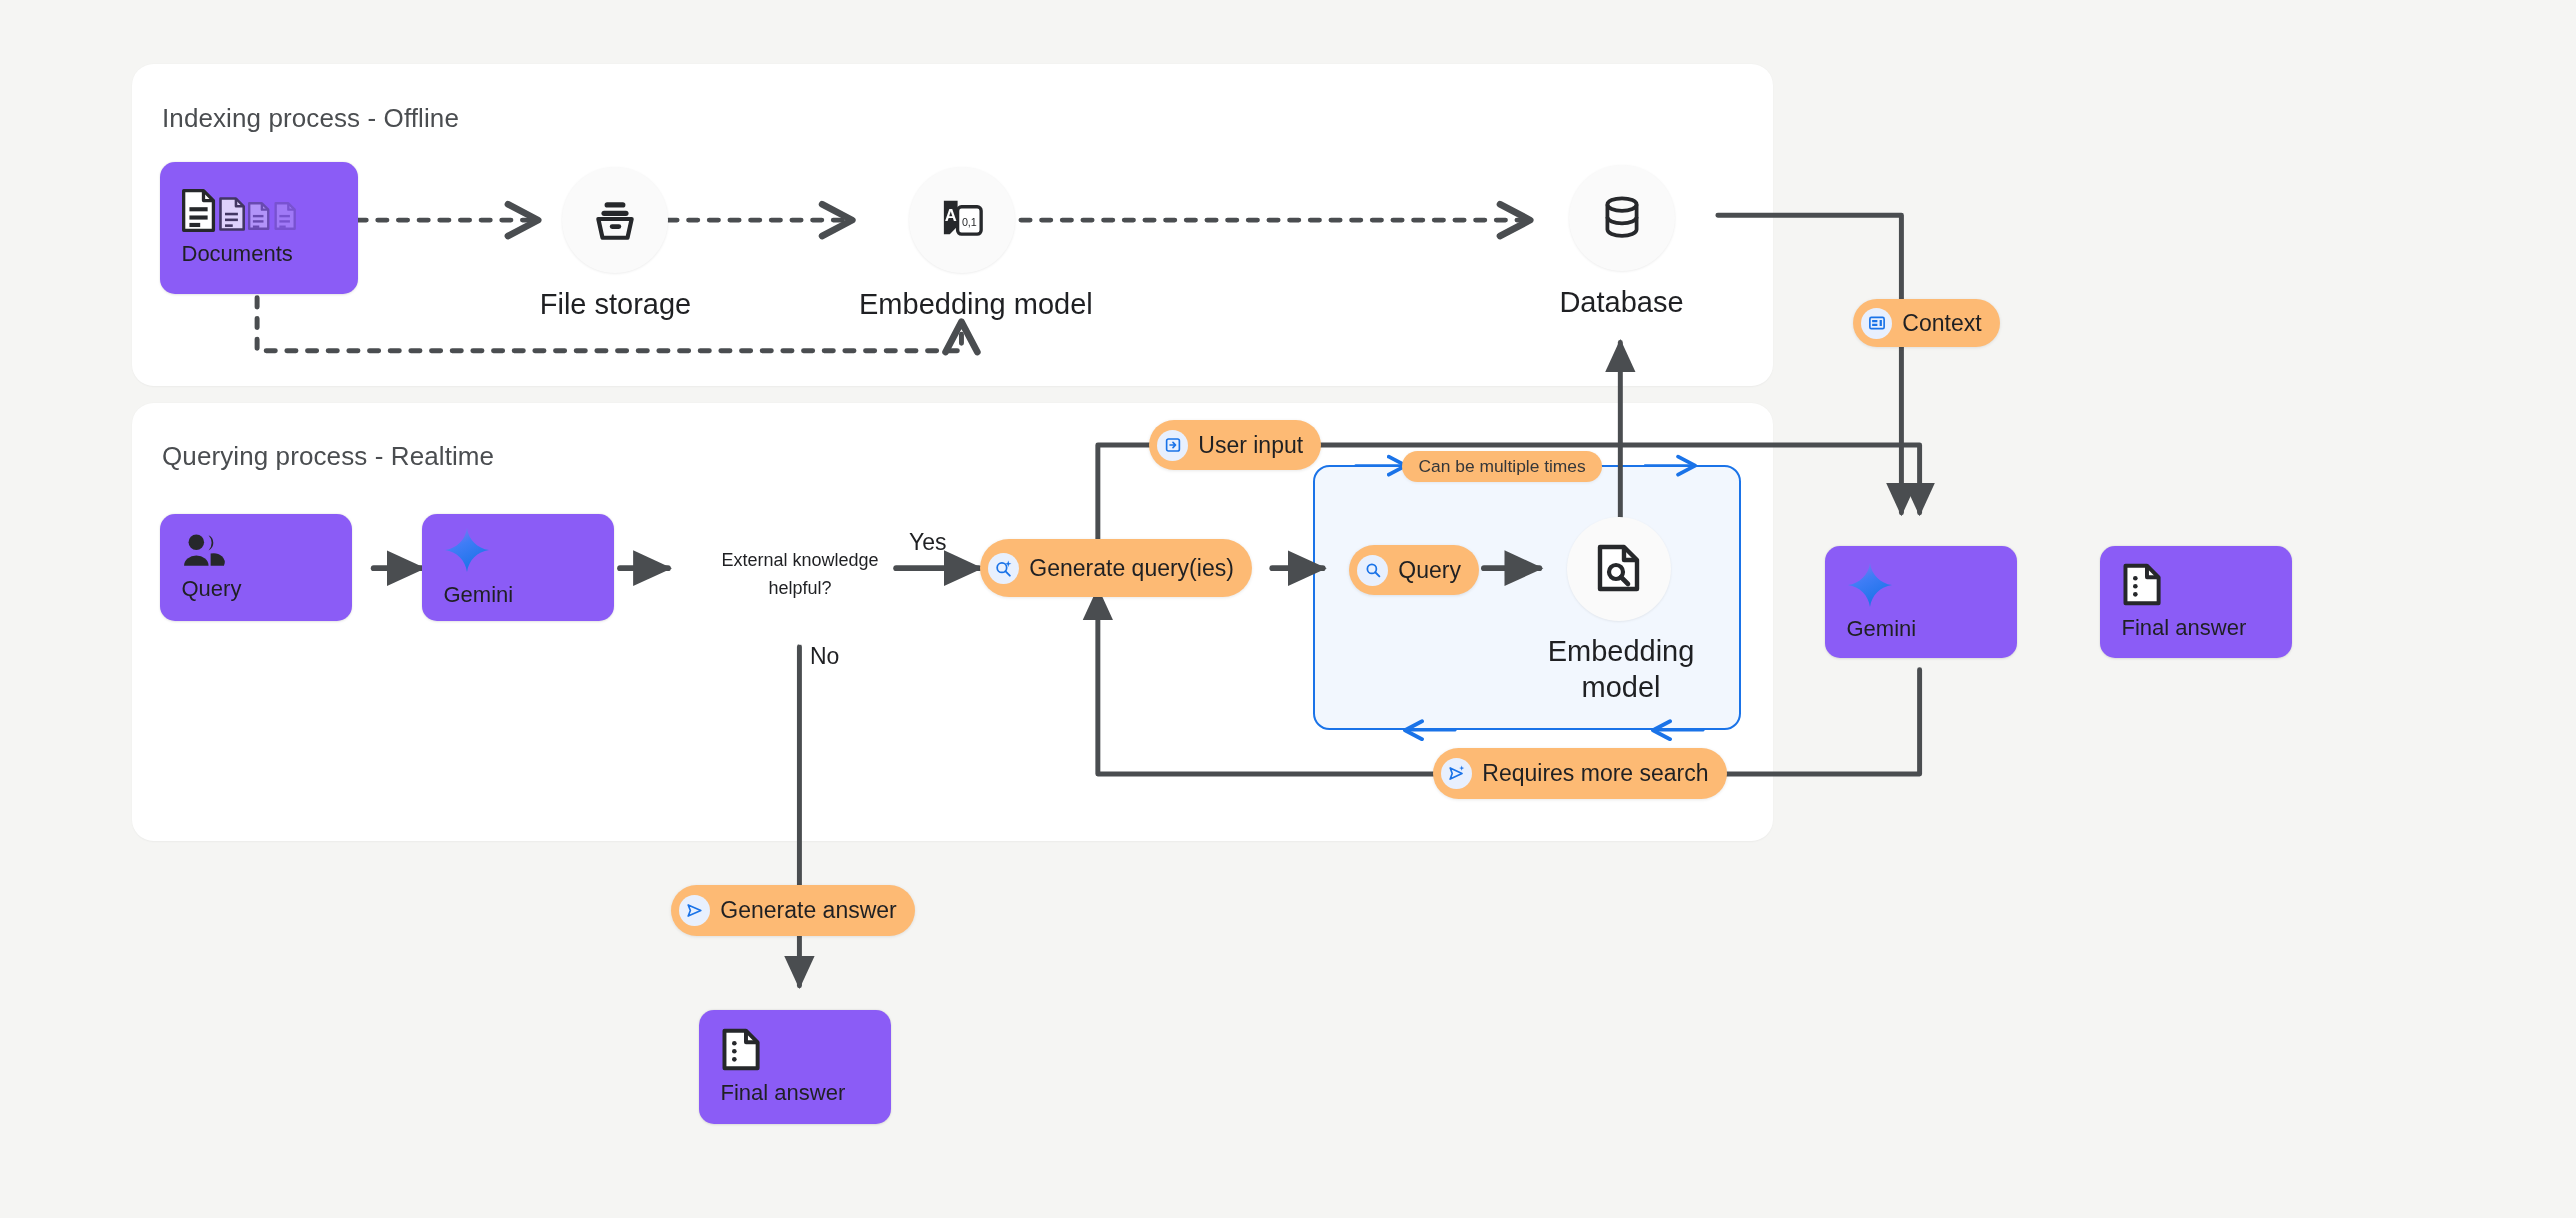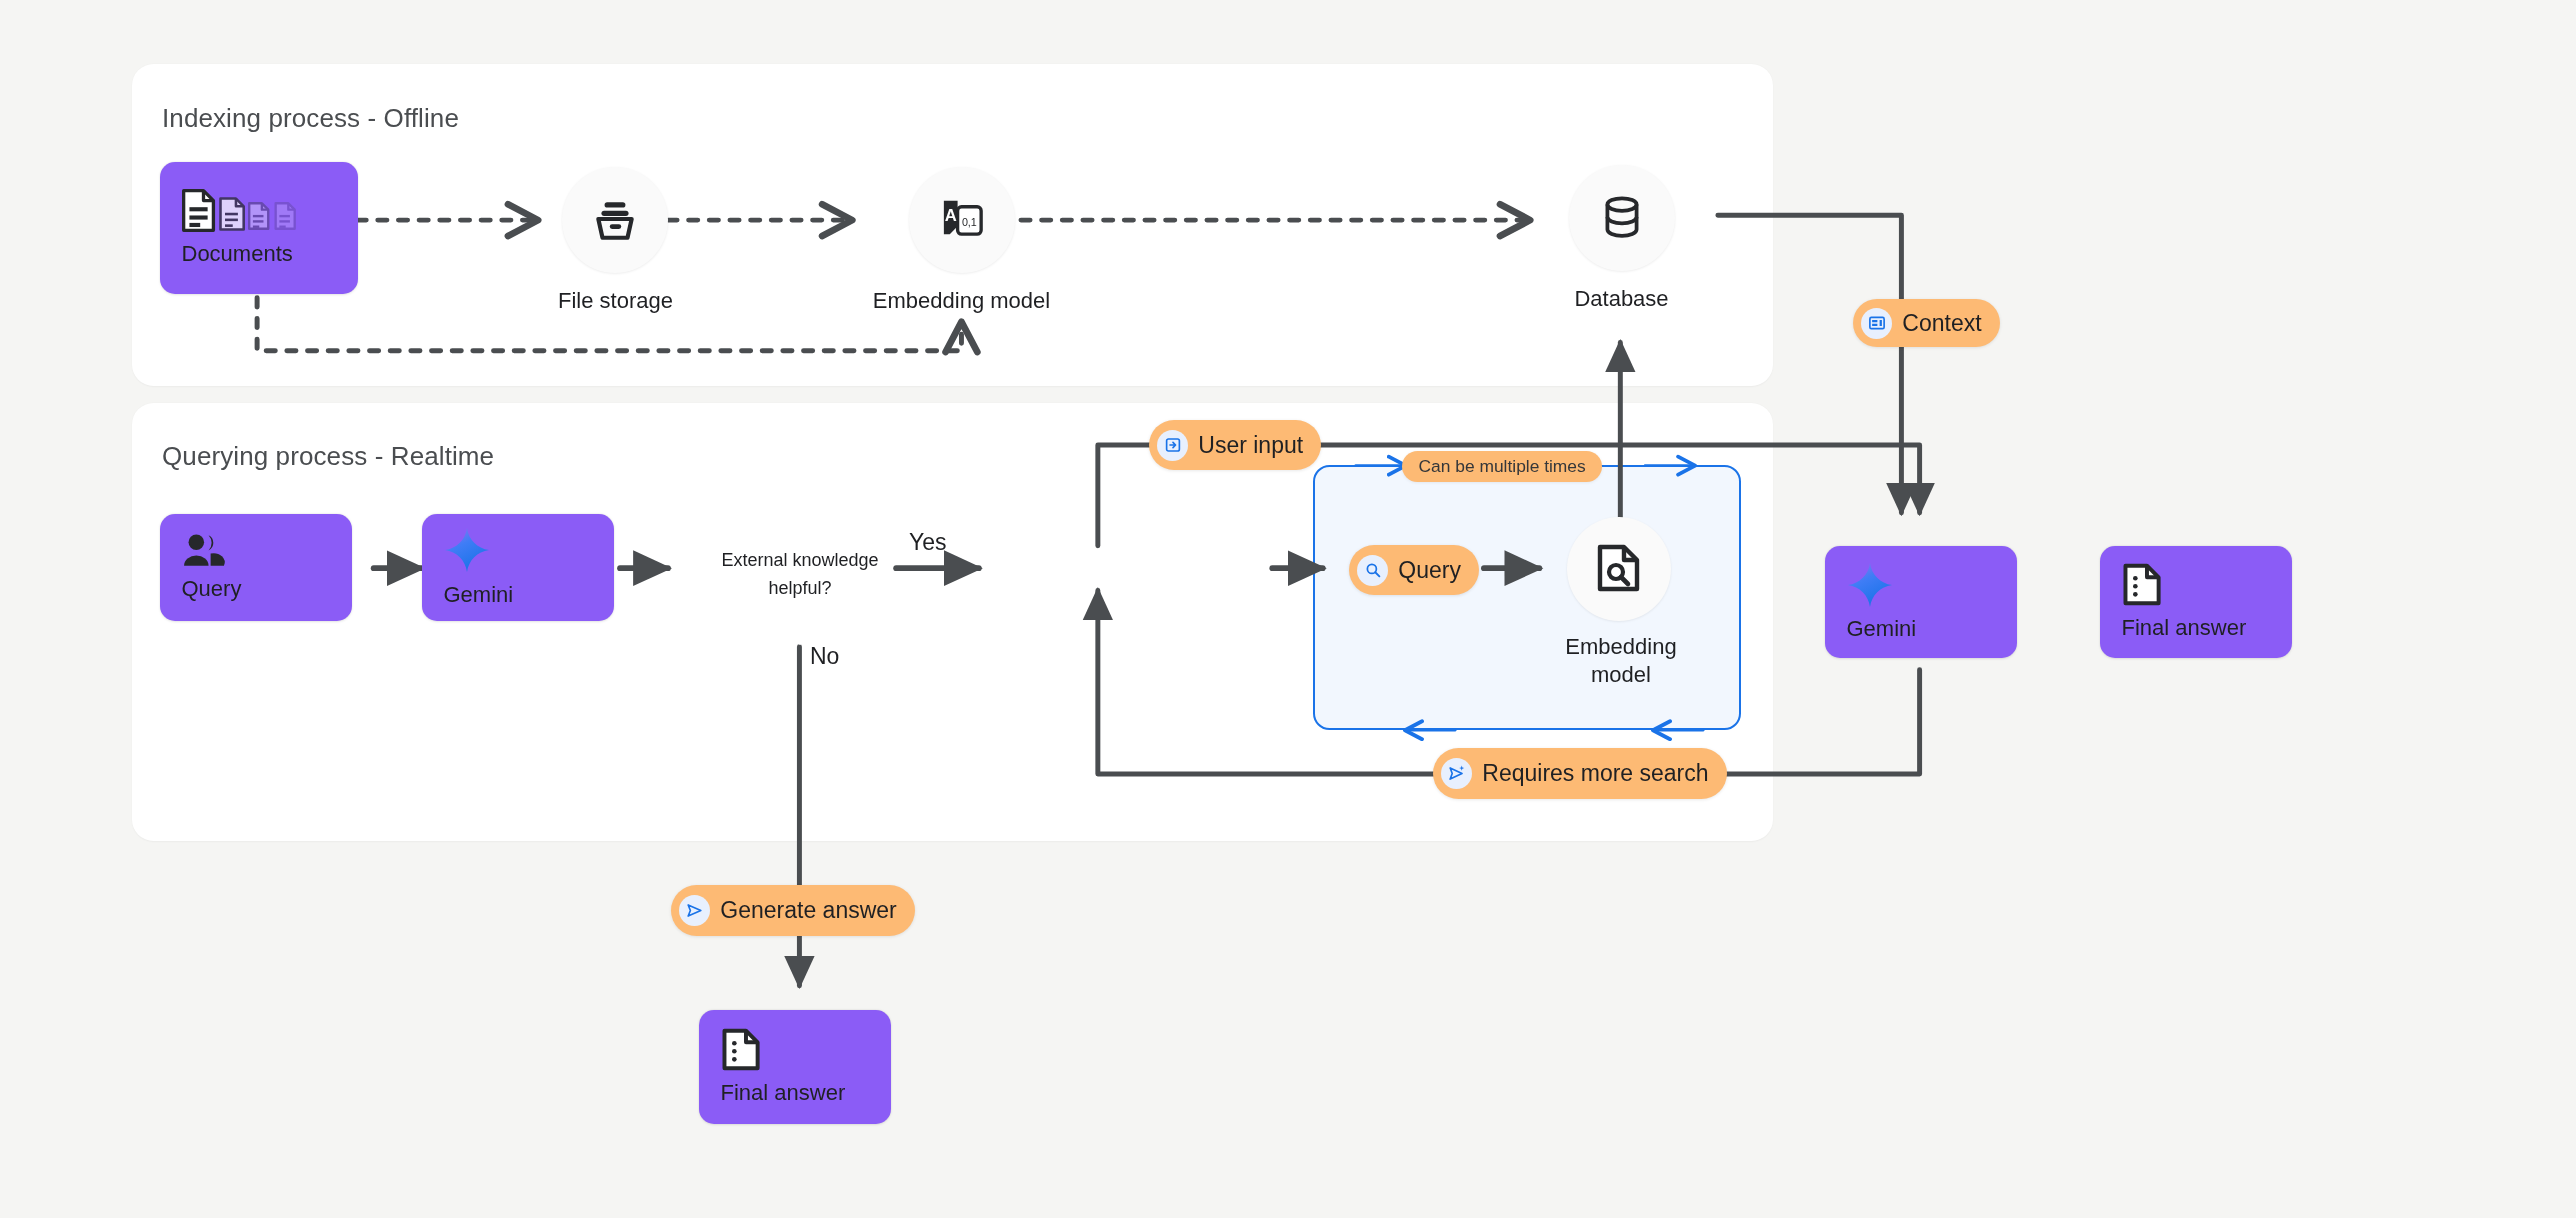--- a/index.html
+++ b/index.html
@@ -51,21 +51,21 @@
   
   .circ{
     position:absolute;
     border-radius:50%;
     background:#fafafa;
     box-shadow:0 0.8px 2.5px rgba(0,0,0,.08);
     display:flex;align-items:center;justify-content:center;
   }
   .circ-label{
     position:absolute;
-    font-size:22px;color:#1f2023;
+    font-size:29px;color:#1f2023;
     text-align:center;white-space:nowrap;
   }
   .circ-label.wrap{white-space:normal;line-height:1.25;}
 
   
   .pill{
     position:absolute;
     background:#fdba74;
     border-radius:826px;
     box-shadow:0 0.8px 3.3px rgba(0,0,0,.10);
@@ -283,20 +283,30 @@
     <span class="lbl">Gemini</span>
   </div>
 
   <div id="node-decision">
     <div class="dshape"></div>
     <div class="dtxt">External knowledge helpful?</div>
   </div>
   <div class="edge-lbl" style="left:909px;top:529px;">Yes</div>
   <div class="edge-lbl" style="left:810px;top:643px;">No</div>
 
+  <div class="pill" id="pill-generate-queries" style="left:980px;top:539px;height:58px;">
+    <span class="pico">
+      <svg width="19" height="19" viewBox="0 0 24 24">
+        <circle cx="10" cy="11" r="6" fill="none" stroke="#1a73e8" stroke-width="2.2"></circle>
+        <path d="M14.4,15.4 L20,21" stroke="#1a73e8" stroke-width="2.4" stroke-linecap="round"></path>
+        <path d="M18,2 l1,3 l3,1 l-3,1 l-1,3 l-1,-3 l-3,-1 l3,-1 z" fill="#1a73e8"></path>
+      </svg>
+    </span>
+    <span class="ptxt">Generate query(ies)</span>
+  </div>
 
   <div class="pill" id="pill-user-input" style="left:1149px;top:420px;height:50px;">
     <span class="pico">
       <svg width="18" height="18" viewBox="0 0 24 24">
         <rect x="3.5" y="4" width="17" height="16" rx="2.4" fill="none" stroke="#1a73e8" stroke-width="2.2"></rect>
         <path d="M8,12 h7 M12,8.6 L15.4,12 L12,15.4" fill="none" stroke="#1a73e8" stroke-width="2.2" stroke-linecap="round" stroke-linejoin="round"></path>
       </svg>
     </span>
     <span class="ptxt">User input</span>
   </div>

